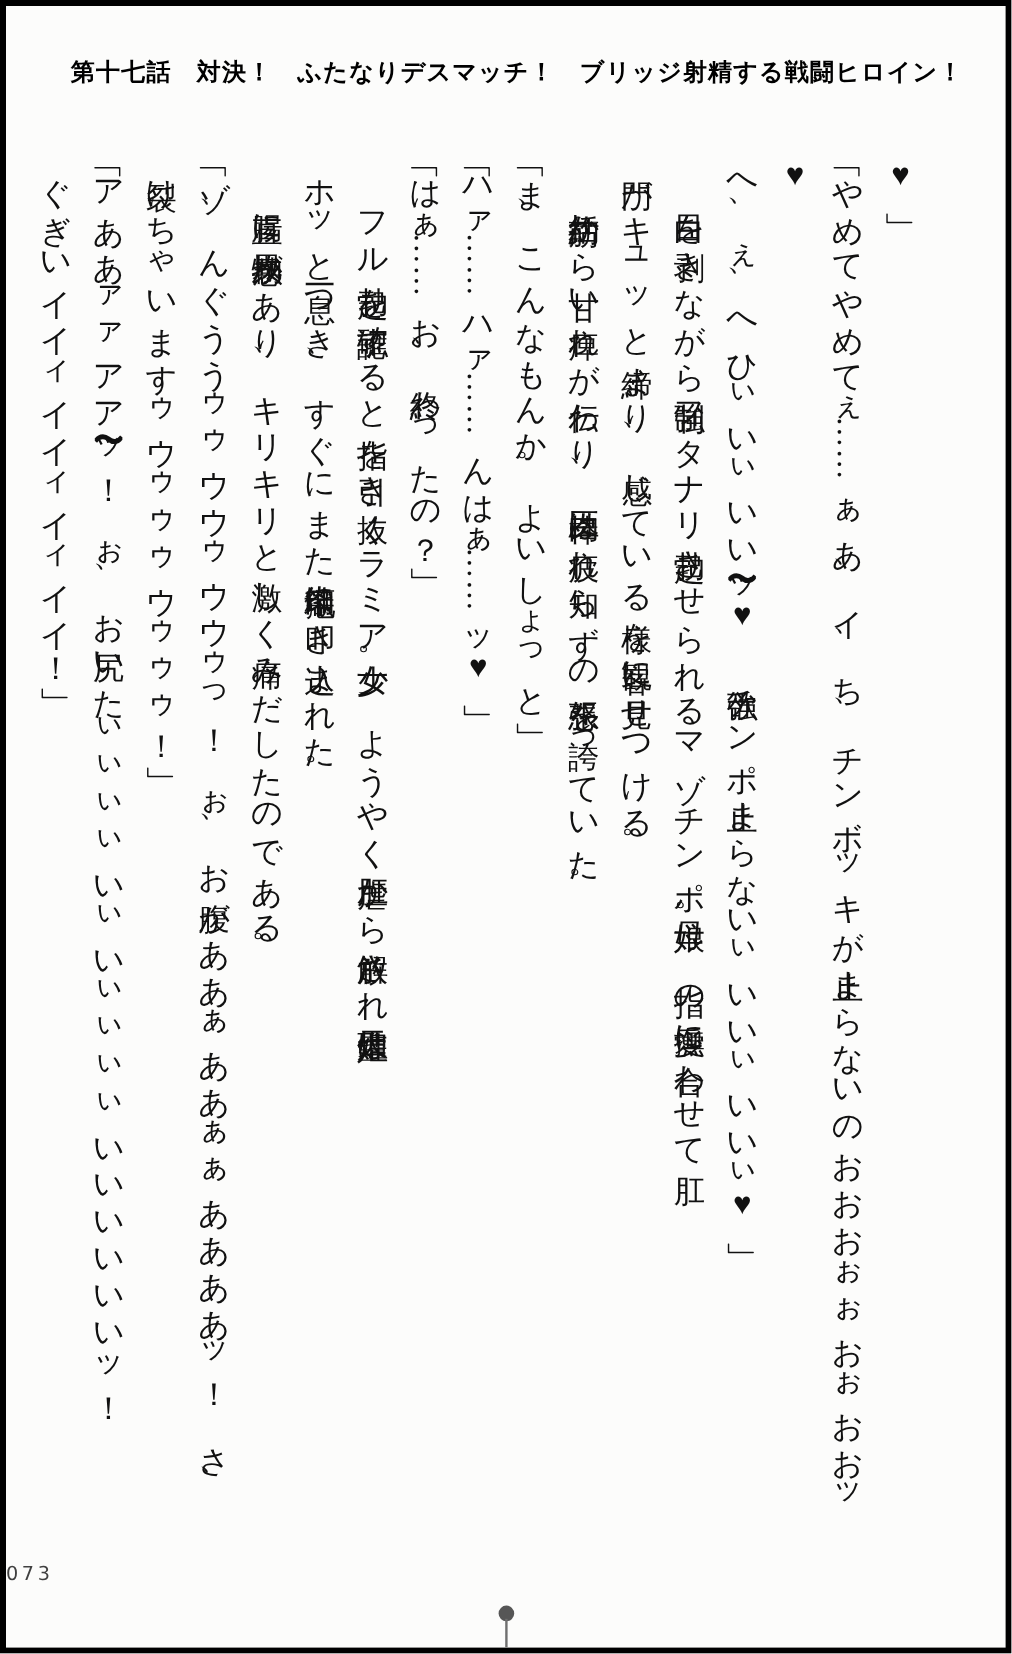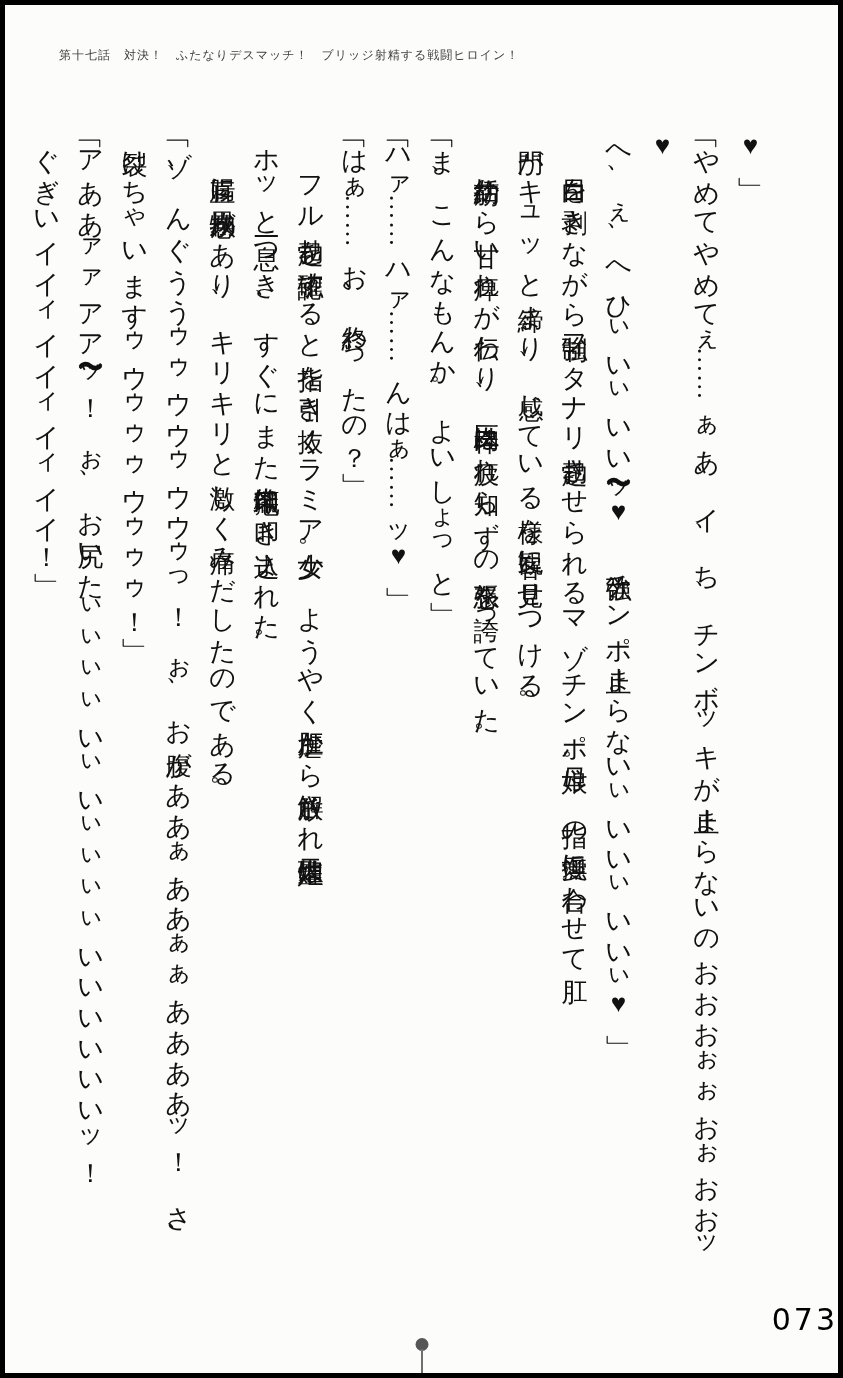--- a/index.html
+++ b/index.html
@@ -14,24 +14,25 @@
     box-sizing: border-box;
     background: #fcfcfb;
     border: 5px solid #000000;
     overflow: hidden;
     font-family: "Liberation Serif", "DejaVu Serif", serif;
   }
   .chapter-header {
     position: absolute;
     top: 42px;
     left: 54px;
-    font-size: 12px;
+    font-size: 20px;
     letter-spacing: 1px;
-    color: #404040;
+    color: #000000;
     white-space: nowrap;
+    font-weight: bold;
   }
   .text-body {
     position: absolute;
     top: 126px;
     right: 66px;
     height: 1132px;
     writing-mode: vertical-rl;
     text-orientation: mixed;
     font-size: 26px;
     line-height: 44px;
@@ -41,24 +42,24 @@
   .text-body p.tcol {
     margin: 0;
     padding: 0;
     white-space: pre-wrap;
   }
   .pagenum {
     position: absolute;
     left: 0;
     right: 0;
     top: 1297px;
-    text-align: right;
-    font-size: 30px;
+    text-align: left;
+    font-size: 16px;
     letter-spacing: 3px;
-    color: #000000;
+    color: #404040;
     font-family: "DejaVu Sans", sans-serif;
   }
   .page-marker-dot {
     position: absolute;
     left: 50%;
     transform: translateX(-50%);
     top: 1333px;
     width: 13px;
     height: 13px;
     border-radius: 50%;

